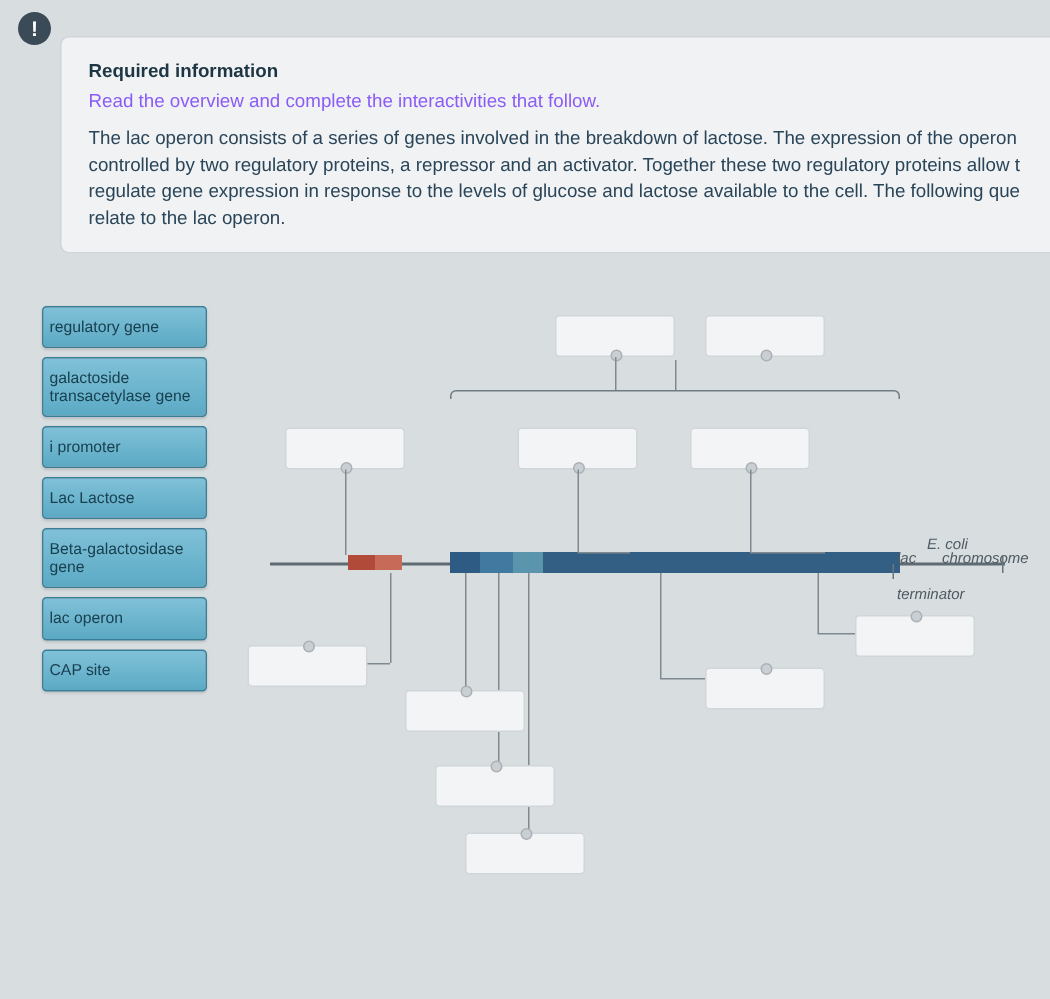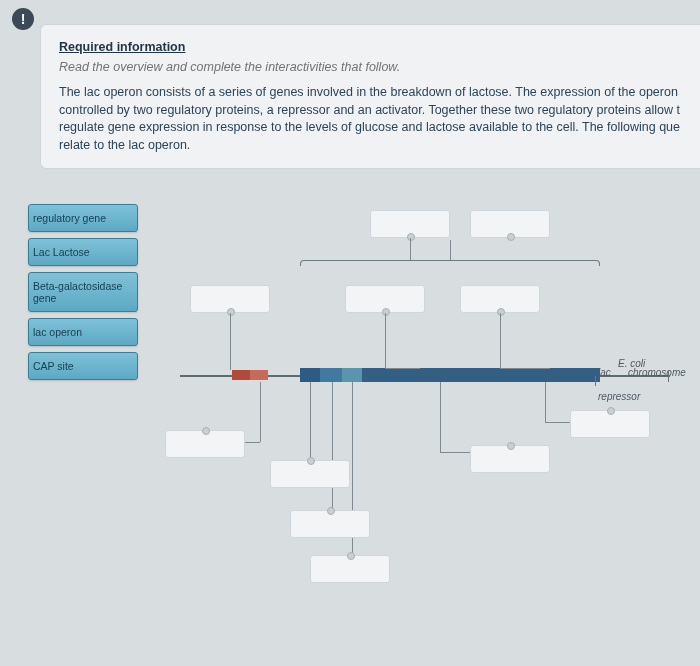--- a/index.html
+++ b/index.html
@@ -37,25 +37,23 @@
       border-radius: 6px 0 0 6px;
       padding: 14px 18px;
       font-size: 12.5px;
       color: #284050;
       line-height: 1.4;
     }
     .info-title {
       font-weight: bold;
       color: #1e3544;
       margin-bottom: 2px;
-      text-decoration: underline;
     }
     .info-subtitle {
-      font-style: italic;
-      color: #737373;
+      color: #8b5cf6;
       margin-bottom: 8px;
     }
     .info-body {
       color: #2a4558;
     }
     .term-list {
       position: absolute;
       top: 204px;
       left: 28px;
       width: 110px;
@@ -149,20 +147,22 @@
 <div class="alert-icon">!</div>
 
 <div class="info-panel">
   <div class="info-title">Required information</div>
   <div class="info-subtitle">Read the overview and complete the interactivities that follow.</div>
   <div class="info-body">The lac operon consists of a series of genes involved in the breakdown of lactose. The expression of the operon controlled by two regulatory proteins, a repressor and an activator. Together these two regulatory proteins allow t regulate gene expression in response to the levels of glucose and lactose available to the cell. The following que relate to the lac operon.</div>
 </div>
 
 <div class="term-list">
   <div class="term-item">regulatory gene</div>
+  <div class="term-item">galactoside transacetylase gene</div>
+  <div class="term-item">i promoter</div>
   <div class="term-item">Lac Lactose</div>
   <div class="term-item">Beta-galactosidase gene</div>
   <div class="term-item">lac operon</div>
   <div class="term-item">CAP site</div>
 </div>
 
 <div class="diagram-area">
 
   <div class="brace-region" style="top:60px; left:150px; width:300px;"></div>
   <div class="lead-line" style="top:40px; left:300px; width:1px; height:20px;"></div>
@@ -227,17 +227,17 @@
   <div class="drop-target" style="top:245px; left:320px;">
     <div class="peg" style="top:-4px; left:36px;"></div>
   </div>
   <div class="drop-target" style="top:210px; left:420px;">
     <div class="peg" style="top:-4px; left:36px;"></div>
   </div>
 
   <div class="end-label" style="top:158px; left:468px;">E. coli</div>
   <div class="end-label" style="top:167px; left:478px;">chromosome</div>
   <div class="end-label" style="top:167px; left:448px;">lac</div>
-  <div class="end-label" style="top:191px; left:448px;">repressor</div>
+  <div class="end-label" style="top:191px; left:448px;">terminator</div>
   <div class="tick" style="top:176px; left:445px;"></div>
   <div class="tick" style="top:170px; left:518px; height:12px;"></div>
 
 </div>
 
 </body></html>

